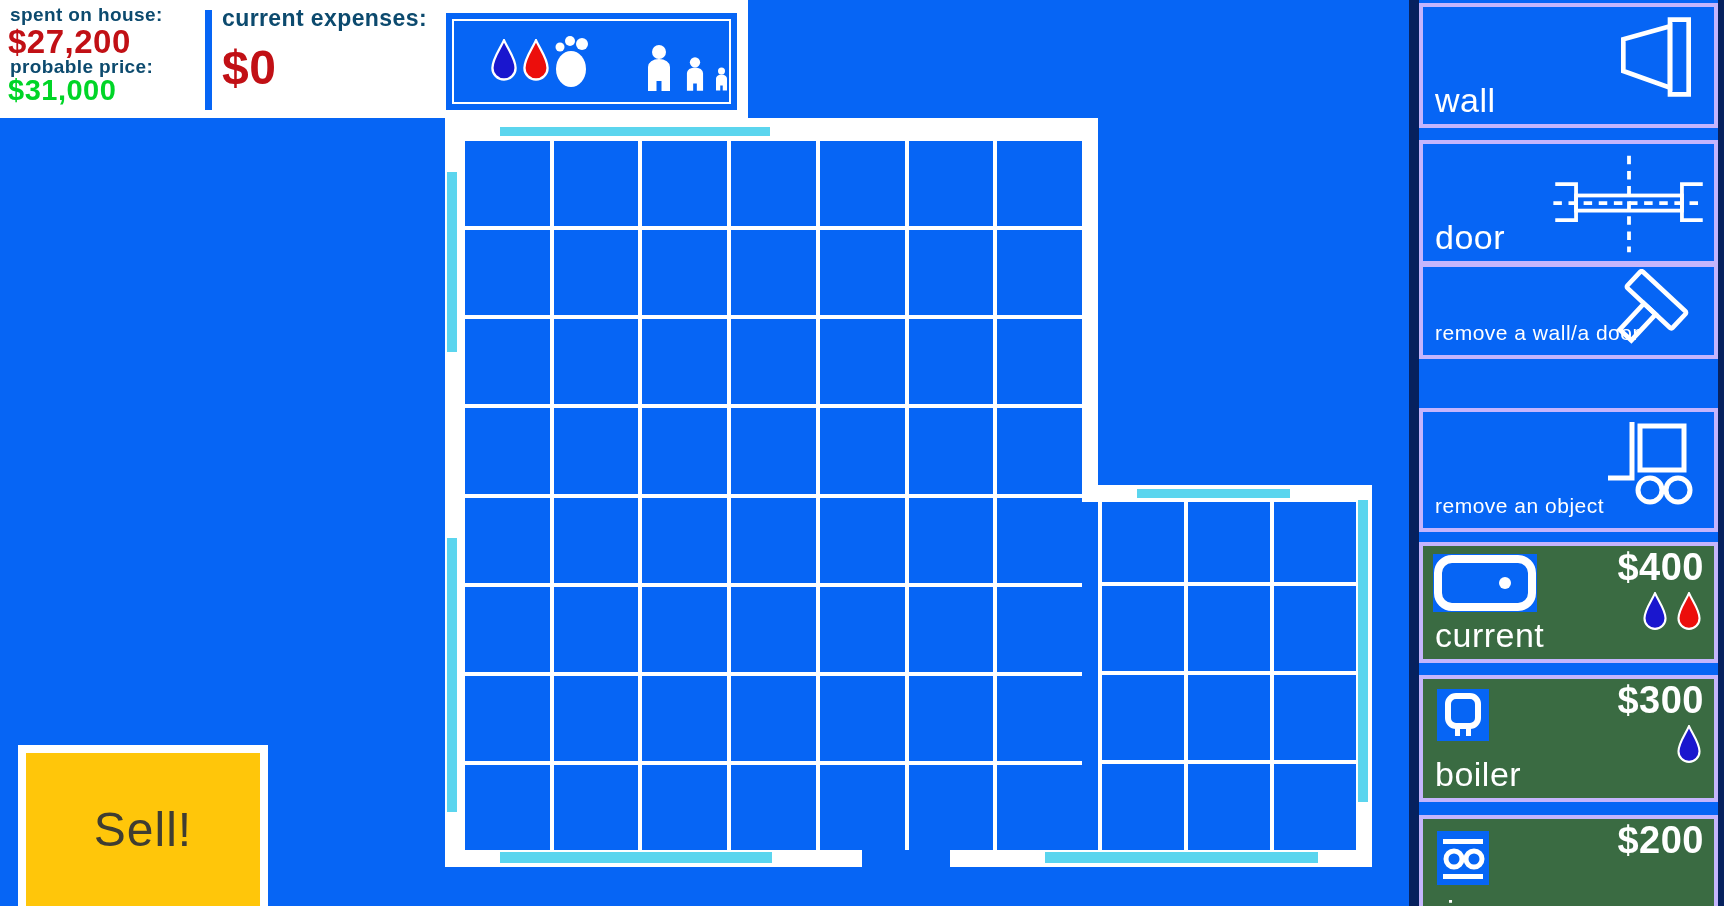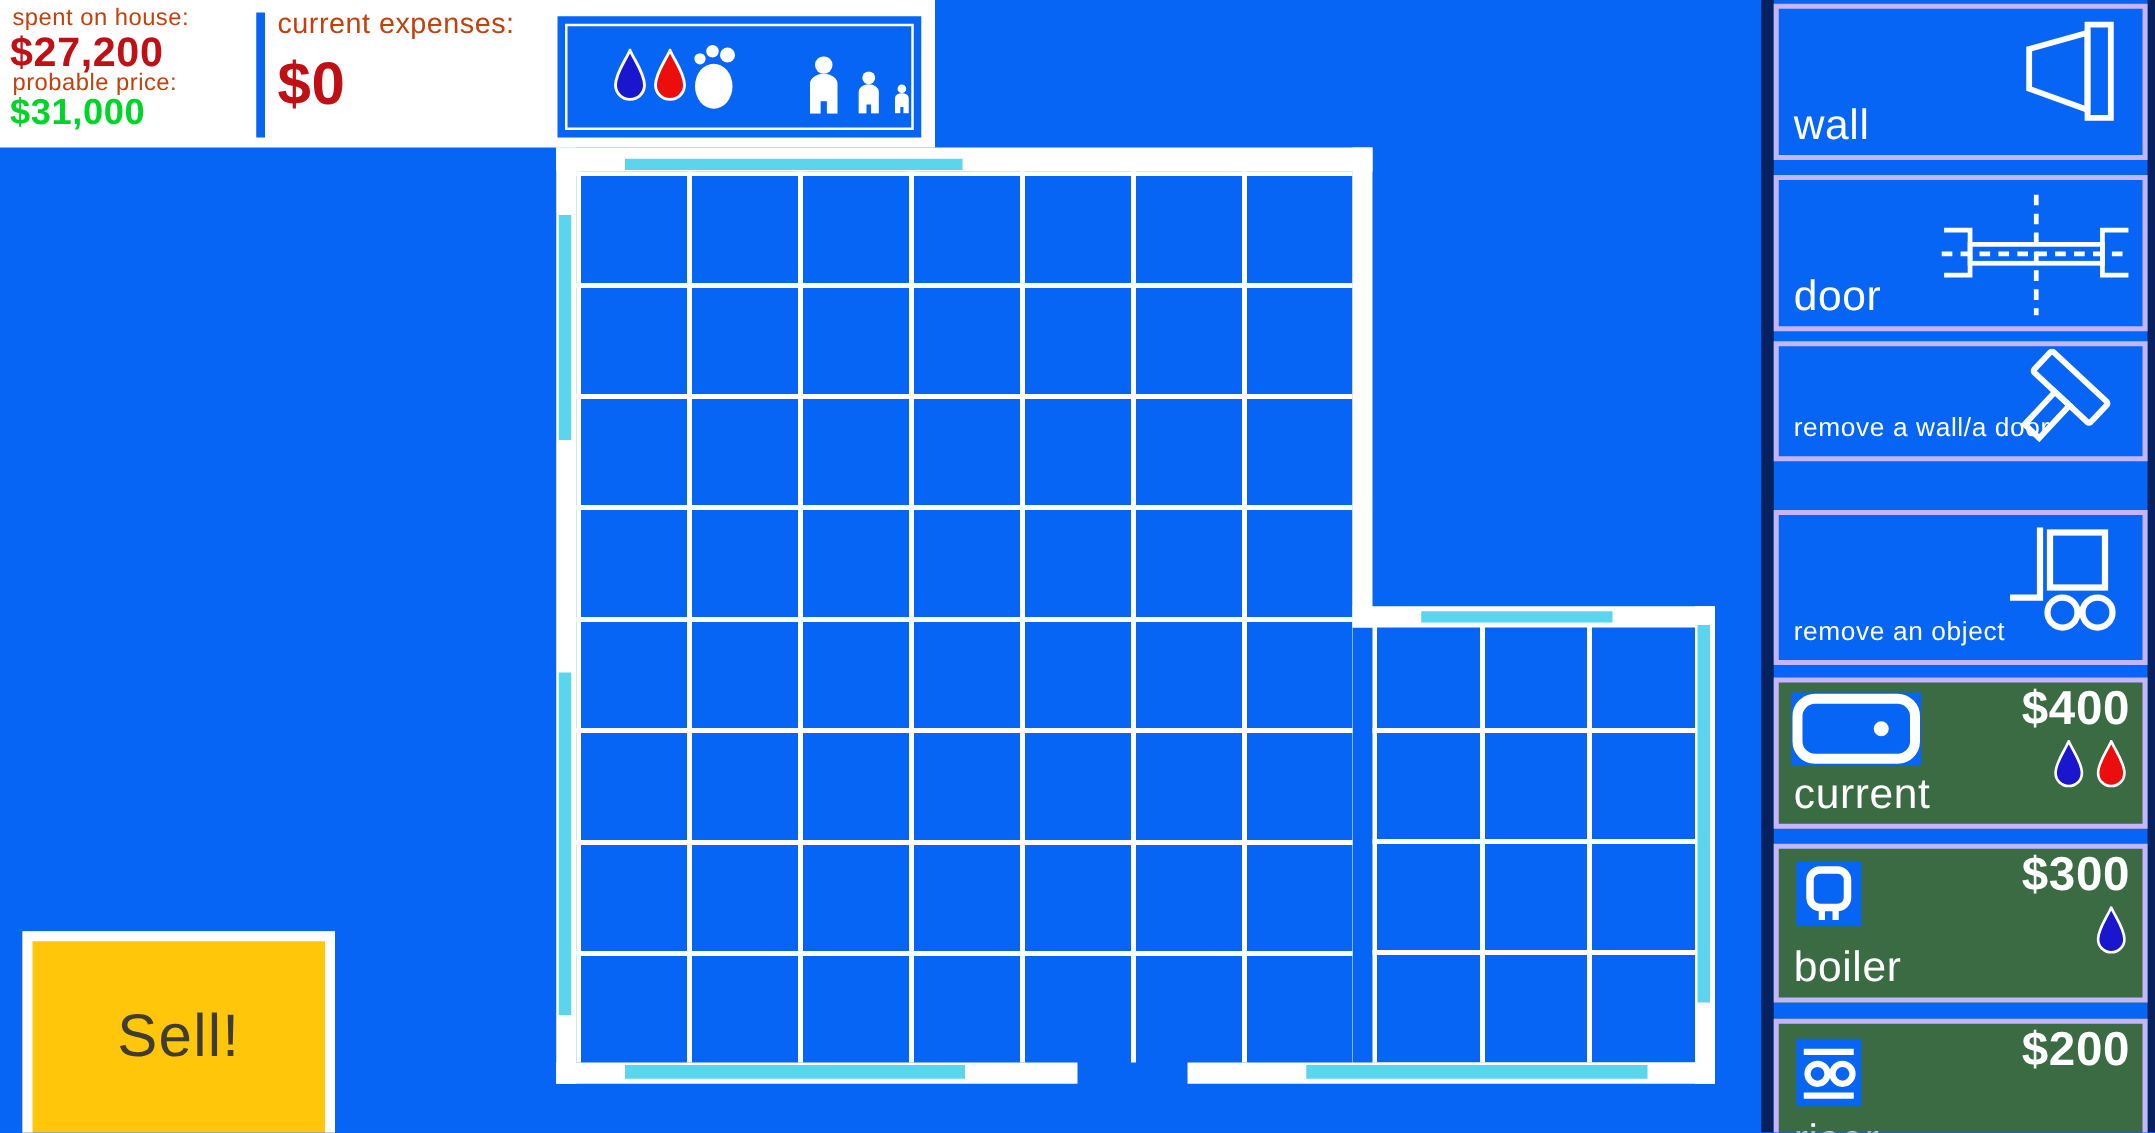--- a/index.html
+++ b/index.html
@@ -5,21 +5,21 @@
   html,body{margin:0;padding:0;}
   body{
     width:1724px;height:906px;overflow:hidden;position:relative;
     background:#0665F5;
     font-family:"Liberation Sans", sans-serif;
   }
   .abs{position:absolute;}
 
   
   .stats-panel{left:0;top:0;width:748px;height:118px;background:#ffffff;}
-  .stat-label{color:#c2410c;font-size:19px;font-weight:400;letter-spacing:.4px;}
+  .stat-label{color:#0c4a6e;font-size:19px;font-weight:700;letter-spacing:.4px;}
   .stat-value{font-weight:700;letter-spacing:.5px;}
   .spent-label{left:10px;top:4px;}
   .spent-value{left:8px;top:23px;font-size:33px;color:#C11015;}
   .price-label{left:10px;top:56px;}
   .price-value{left:8px;top:74px;font-size:29px;color:#00D527;}
   .stats-divider{left:205px;top:10px;width:7px;height:100px;background:#0665F5;}
   .expenses-label{left:222px;top:5px;font-size:23px;}
   .expenses-value{left:222px;top:40px;font-size:48px;color:#C11015;}
 
   
@@ -156,21 +156,21 @@
       <path d="M2 34 H24 V72 H2"></path>
       <path d="M158 34 H136 V72 H158"></path>
       <rect x="24" y="46" width="112" height="16"></rect>
       <line x1="0" y1="54" x2="160" y2="54" stroke-dasharray="9 7"></line>
       <line x1="80" y1="4" x2="80" y2="106" stroke-dasharray="9 7"></line>
     </g>
   </svg>
   <div class="lbl">door</div>
 </div>
 
-<div class="abs sbtn" style="top:273px;height:96px">
+<div class="abs sbtn" style="top:263px;height:96px">
   <svg class="abs" style="right:22px;top:2px" width="90" height="90" viewBox="0 0 96 96">
     <g fill="none" stroke="#ffffff" stroke-width="5" transform="rotate(43 48 48)">
       <rect x="12" y="18" width="66" height="24" rx="2"></rect>
       <path d="M38 42 h17 v38 h-17 z"></path>
     </g>
   </svg>
   <div class="lbl small">remove a wall/a door</div>
 </div>
 
 <div class="abs sbtn" style="top:408px;height:124px">

